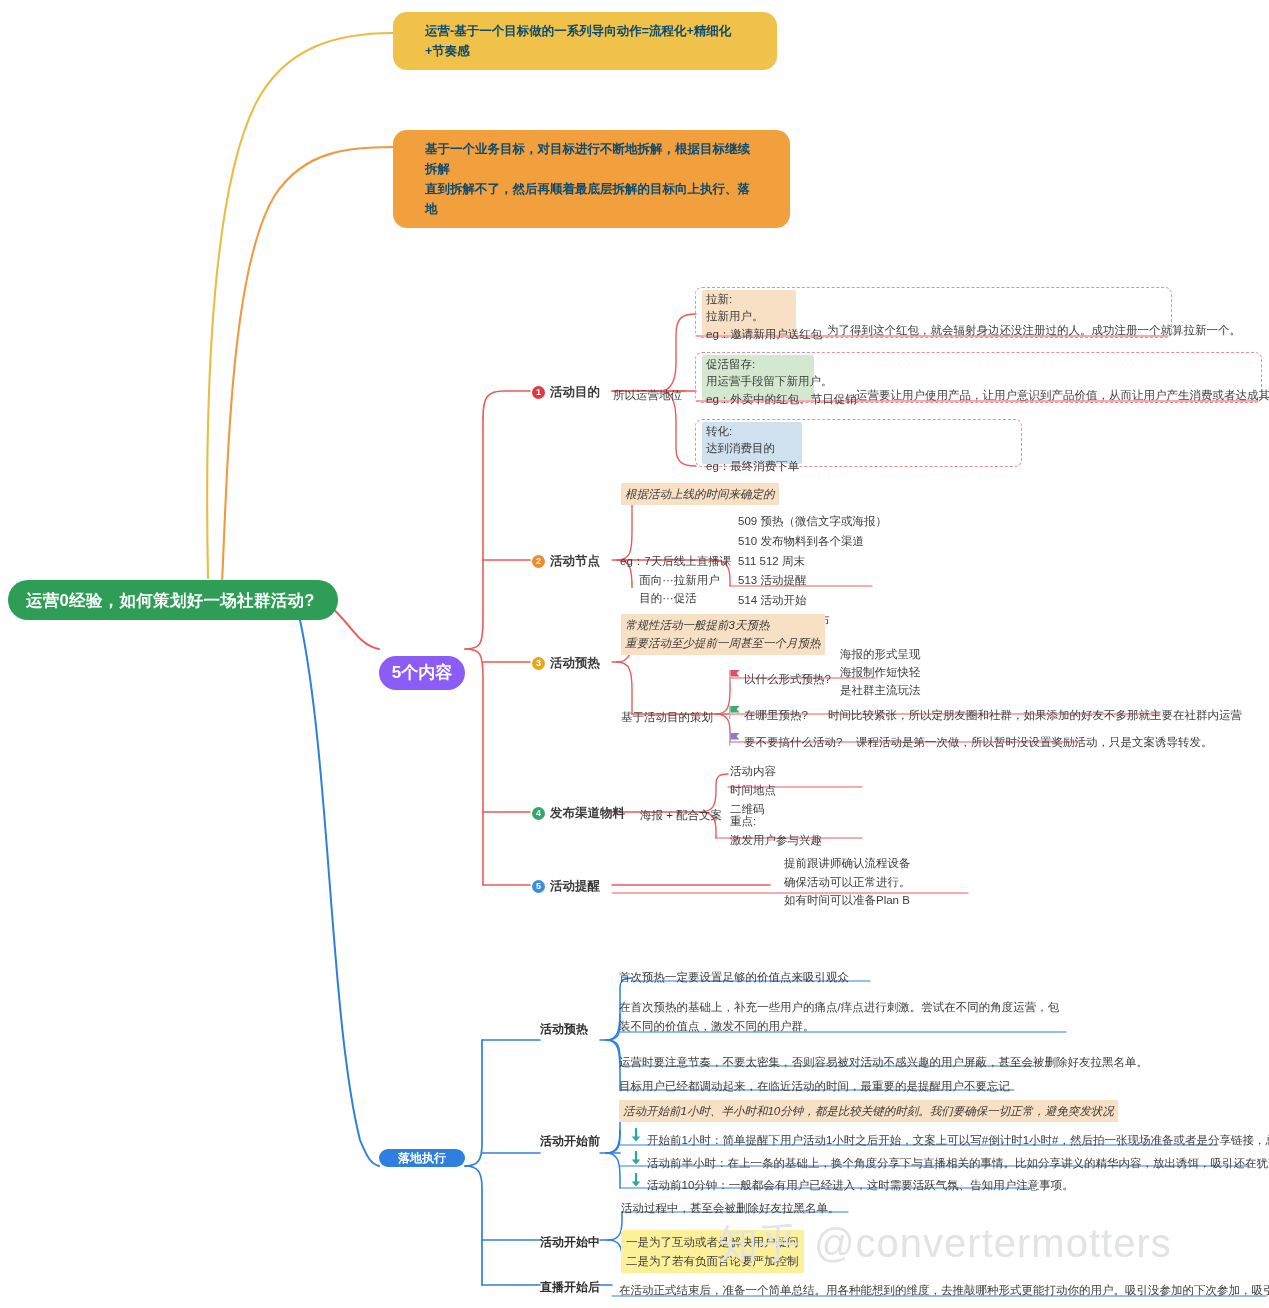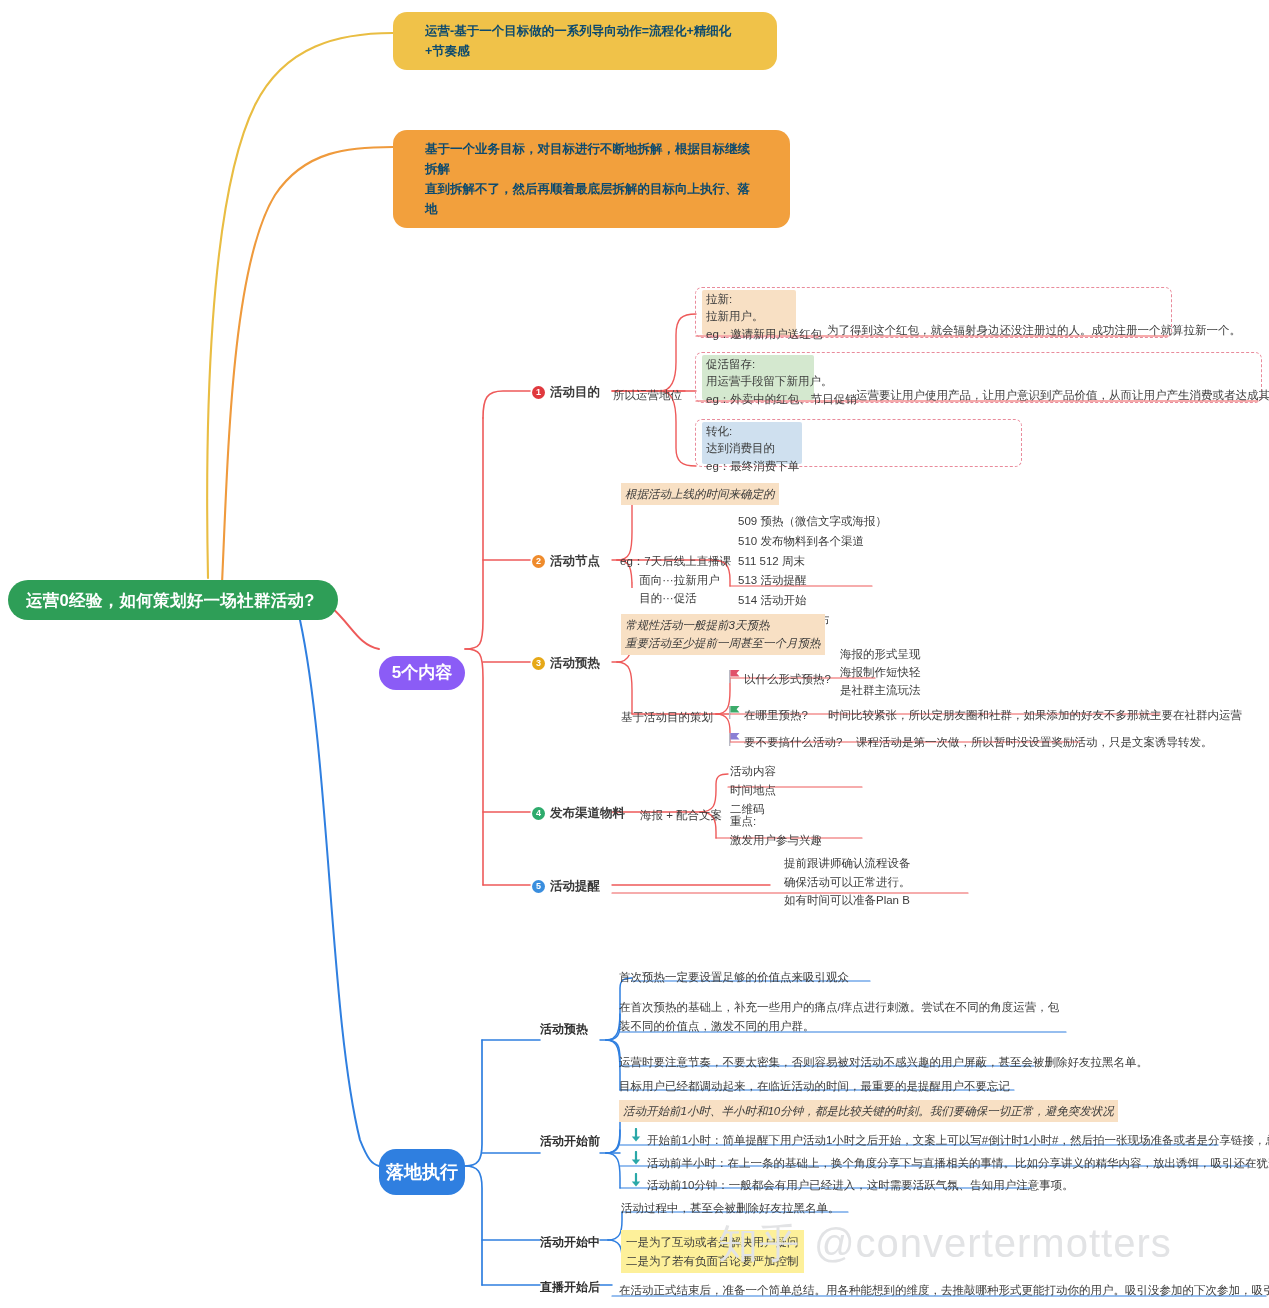--- a/index.html
+++ b/index.html
@@ -24,22 +24,22 @@
     background:#2e9e57; border-radius:20px; font-size:16.5px;
     padding:0 18px; letter-spacing:.3px;
   }
   #branch-5 {
     left:379px; top:632px; width:86px; height:34px;
     background:#8b5cf6; border-radius:17px; font-size:17px;
     justify-content:center;
     margin-top:24px;
   }
   #branch-exec {
-    left:379px; top:1149px; width:86px; height:46px;
-    background:#2f7fe0; border-radius:17px; font-size:18px;
+    left:379px; top:1149px; width:86px; height:18px;
+    background:#2f7fe0; border-radius:17px; font-size:12px;
     justify-content:center;
   }
 
   
   .callout {
     position:absolute; border-radius:14px; color:#0c4a6e;
     font-size:12.5px; line-height:1.6; padding:9px 32px; font-weight:bold;
   }
   #callout-yellow { left:393px; top:12px; width:384px; background:#f0c249; }
   #callout-orange { left:393px; top:130px; width:397px; background:#f2a03d; }

